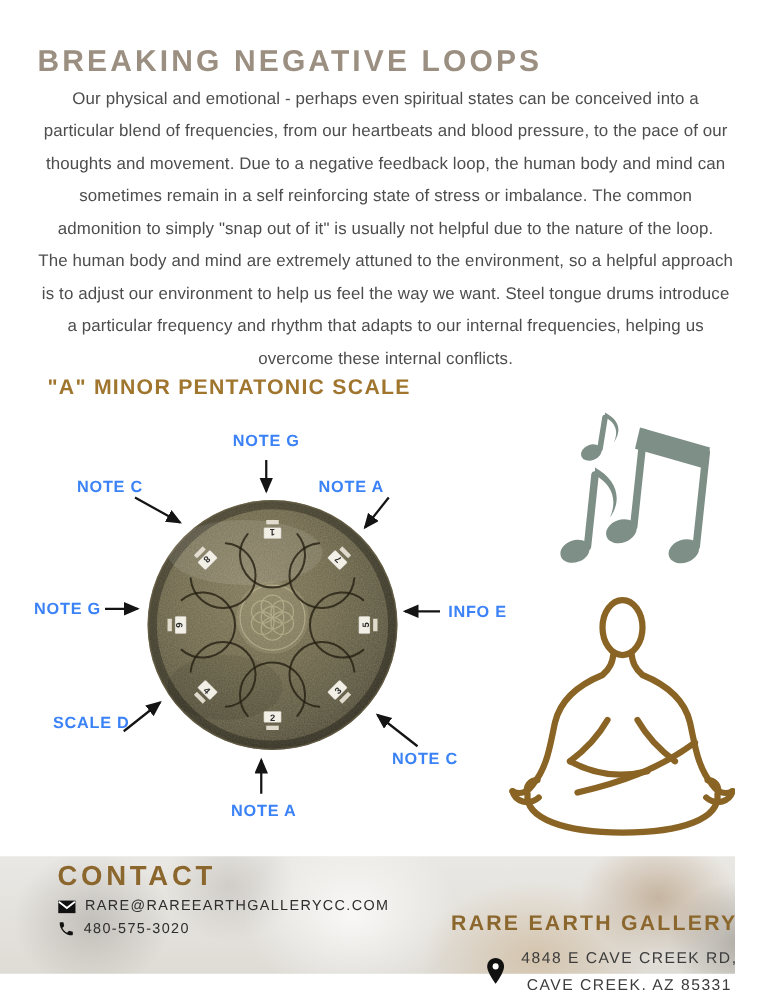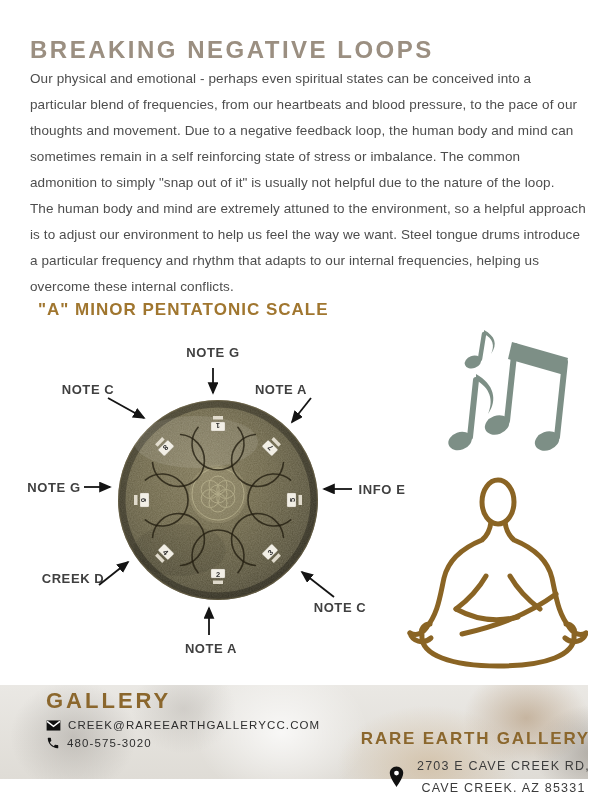--- a/index.html
+++ b/index.html
@@ -3,30 +3,30 @@
 <meta charset="utf-8">
 <style>
   html,body{margin:0;padding:0;background:#ffffff;}
   .page{position:relative;width:588px;height:792px;background:#ffffff;overflow:hidden;
         font-family:"Liberation Sans", sans-serif;}
 
   
   .title{position:absolute;left:30px;top:36px;font-size:24px;font-weight:bold;
          letter-spacing:2.5px;color:#9b8f81;}
   .intro{position:absolute;left:30px;top:66px;width:557px;color:#4d4d4d;
-         font-size:13.5px;line-height:26px;letter-spacing:.1px;}
+         font-size:13.5px;line-height:26px;letter-spacing:.1px;text-align:center;}
   .intro p{margin:0;}
 
   
   .scale-title{position:absolute;left:38px;top:300px;font-size:17px;font-weight:bold;
                letter-spacing:1px;color:#a0762f;}
 
   
   .note-label{position:absolute;transform:translate(-50%,-50%);font-size:13px;
-              font-weight:bold;letter-spacing:.6px;color:#404040;white-space:nowrap;}
+              font-weight:bold;letter-spacing:.6px;color:#3b82f6;white-space:nowrap;}
   .nl-top{left:213px;top:352px;}
   .nl-ul{left:88px;top:389px;}
   .nl-ur{left:281px;top:389px;}
   .nl-left{left:54px;top:487px;}
   .nl-right{left:382px;top:489px;}
   .nl-ll{left:73px;top:578px;}
   .nl-lr{left:340px;top:607px;}
   .nl-bottom{left:211px;top:648px;}
 
   .overlay{position:absolute;left:0;top:0;width:612px;height:792px;pointer-events:none;}
@@ -156,21 +156,21 @@
         <text y="2.8">8</text>
       </g>
     </g>
   </svg>
 
   <div class="note-label nl-top">NOTE G</div>
   <div class="note-label nl-ul">NOTE C</div>
   <div class="note-label nl-ur">NOTE A</div>
   <div class="note-label nl-left">NOTE G</div>
   <div class="note-label nl-right">INFO E</div>
-  <div class="note-label nl-ll">CREEK D</div>
+  <div class="note-label nl-ll">SCALE D</div>
   <div class="note-label nl-lr">NOTE C</div>
   <div class="note-label nl-bottom">NOTE A</div>
 
   <svg class="overlay" viewBox="0 0 612 792">
     <defs>
       <marker id="ah" markerWidth="8" markerHeight="8" refX="6" refY="3" orient="auto">
         <path d="M0,0 L7,3 L0,6 Z" fill="#141414"></path>
       </marker>
     </defs>
     <g stroke="#141414" stroke-width="1.8" marker-end="url(#ah)">
@@ -216,44 +216,44 @@
       <path d="M88,118 C80,132 70,142 58,151"></path>
       <path d="M112,118 C120,132 130,142 142,151"></path>
       <path d="M64,176 C98,168 128,158 158,136"></path>
       <path d="M58,151 C78,162 100,164 120,159"></path>
       <path d="M32,166 C26,166 22,171 24,177 C22,197 54,208 100,208 C148,208 178,197 176,177 C178,171 174,166 168,166"></path>
     </g>
   </svg>
 
   <div class="footer">
     <div class="contact-col">
-      <div class="contact-heading">GALLERY</div>
+      <div class="contact-heading">CONTACT</div>
       <div class="contact-row">
         <svg width="15" height="11" viewBox="0 0 16 12">
           <rect x="0.5" y="0.5" width="15" height="11" fill="#111"></rect>
           <polyline points="1,1.5 8,7 15,1.5" fill="none" stroke="#fff" stroke-width="1.6"></polyline>
         </svg>
-        <span>CREEK@RAREEARTHGALLERYCC.COM</span>
+        <span>RARE@RAREEARTHGALLERYCC.COM</span>
       </div>
       <div class="contact-row">
         <svg width="14" height="14" viewBox="0 0 24 24">
           <path fill="#111" d="M6.6 10.8c1.4 2.8 3.8 5.1 6.6 6.6l2.2-2.2c.3-.3.7-.4 1-.2 1.1.4 2.3.6 3.6.6.6 0 1 .4 1 1V20c0 .6-.4 1-1 1C10.8 21 3 13.2 3 4c0-.6.4-1 1-1h3.5c.6 0 1 .4 1 1 0 1.2.2 2.4.6 3.6.1.3 0 .7-.2 1l-2.3 2.2z"></path>
         </svg>
         <span>480-575-3020</span>
       </div>
     </div>
 
     <div class="gallery-col">
       <div class="gallery-name">RARE EARTH GALLERY</div>
       <div class="address-row">
         <svg width="17" height="24" viewBox="0 0 24 32">
           <path fill="#111" d="M12 1 C6.5 1 2.5 5.2 2.5 10.5 C2.5 17.5 12 30 12 30 S21.5 17.5 21.5 10.5 C21.5 5.2 17.5 1 12 1 Z"></path>
           <circle cx="12" cy="10.5" r="3.4" fill="#fff"></circle>
         </svg>
         <div class="address-lines">
-          <div>2703 E CAVE CREEK RD,</div>
+          <div>4848 E CAVE CREEK RD,</div>
           <div>CAVE CREEK, AZ 85331</div>
         </div>
       </div>
     </div>
   </div>
 
 </div>
 
 </body></html>

